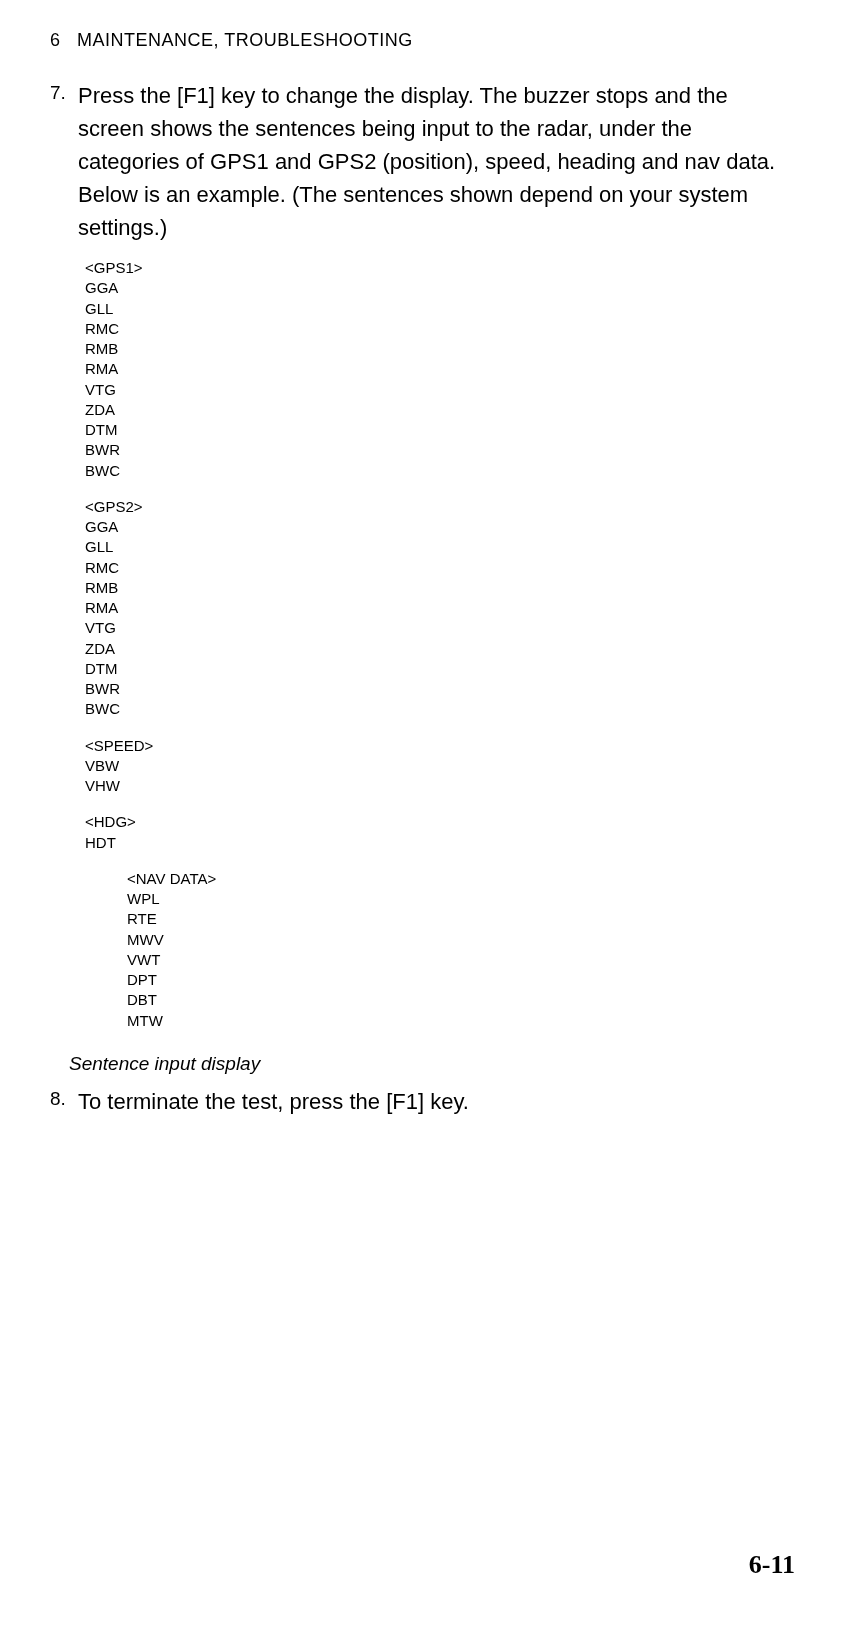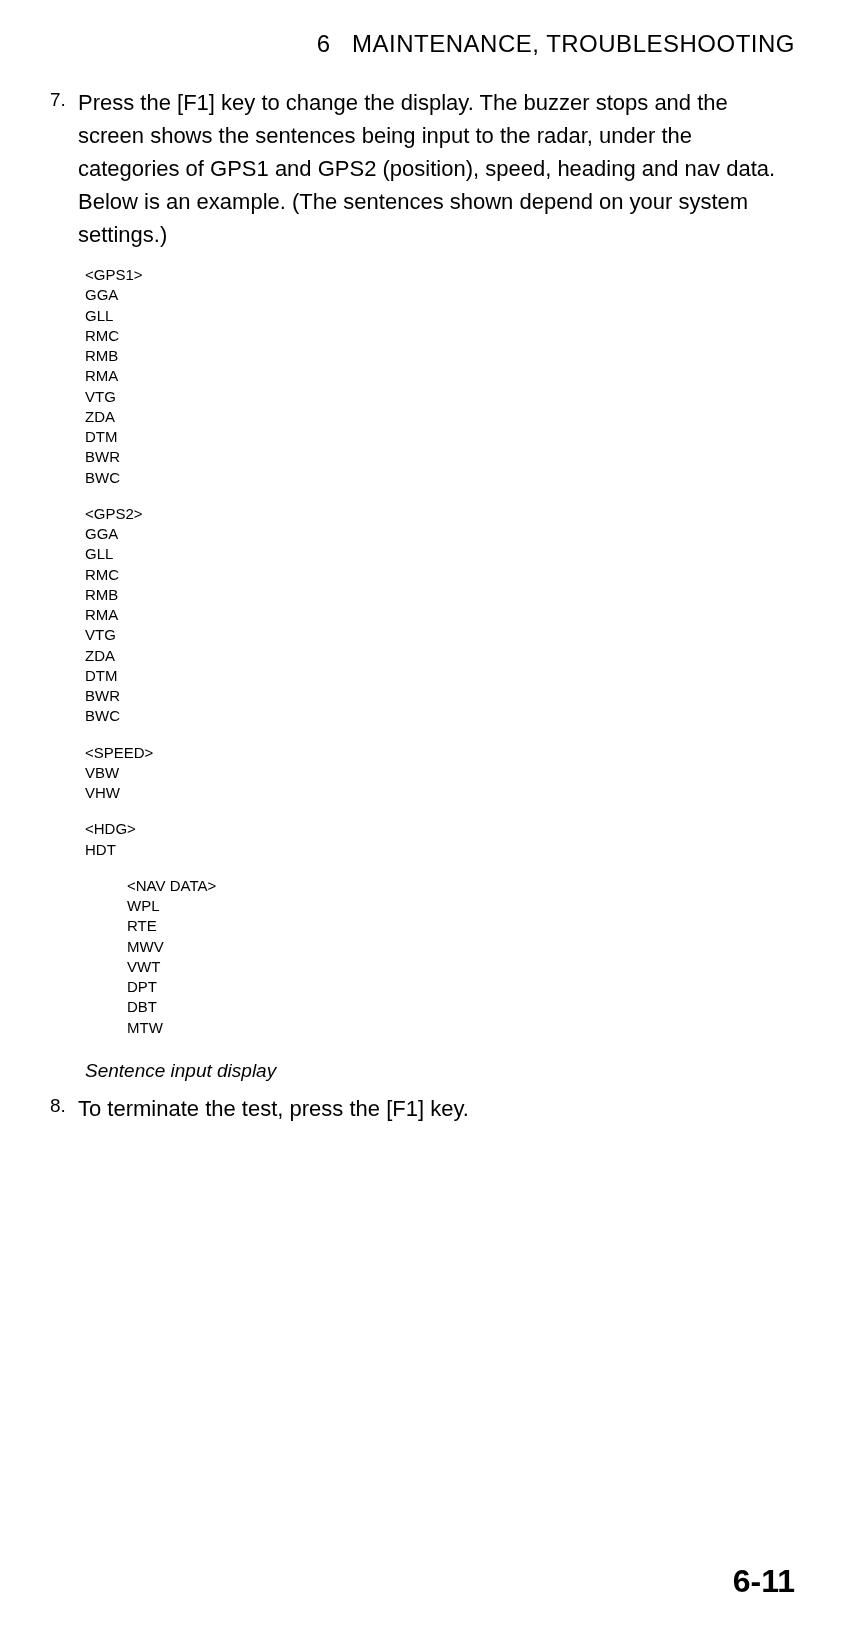--- a/index.html
+++ b/index.html
@@ -10,22 +10,22 @@
     body {
       width: 855px;
       height: 1632px;
       background: #ffffff;
       font-family: Arial, Helvetica, sans-serif;
       color: #000000;
       position: relative;
       padding: 30px 60px 40px 50px;
     }
     .header {
-      text-align: right;
-      font-size: 24px;
+      text-align: left;
+      font-size: 18px;
       letter-spacing: 0.5px;
       margin-bottom: 28px;
     }
     .list-item {
       display: flex;
       margin-bottom: 10px;
     }
     .list-number {
       flex: 0 0 28px;
       font-size: 19px;
@@ -51,32 +51,33 @@
       margin-bottom: 0;
       margin-left: 42px;
     }
     .code-heading {
       display: block;
     }
     .code-line {
       display: block;
     }
     .caption {
-      margin-left: 35px;
+      margin-left: 19px;
       font-style: italic;
       font-size: 19px;
       margin-top: 22px;
       margin-bottom: 10px;
     }
     .page-number {
       position: absolute;
-      bottom: 32px;
+      bottom: 52px;
       right: 60px;
-      font-size: 32px;
+      font-size: 26px;
       font-weight: bold;
+      font-family: Liberation Serif, serif;
     }
   </style>
 </head>
 <body>
 
 <div class="header">
   <span>6</span>&nbsp;&nbsp;&nbsp;<span>MAINTENANCE,  TROUBLESHOOTING</span>
 </div>
 
 <div class="list-item">

